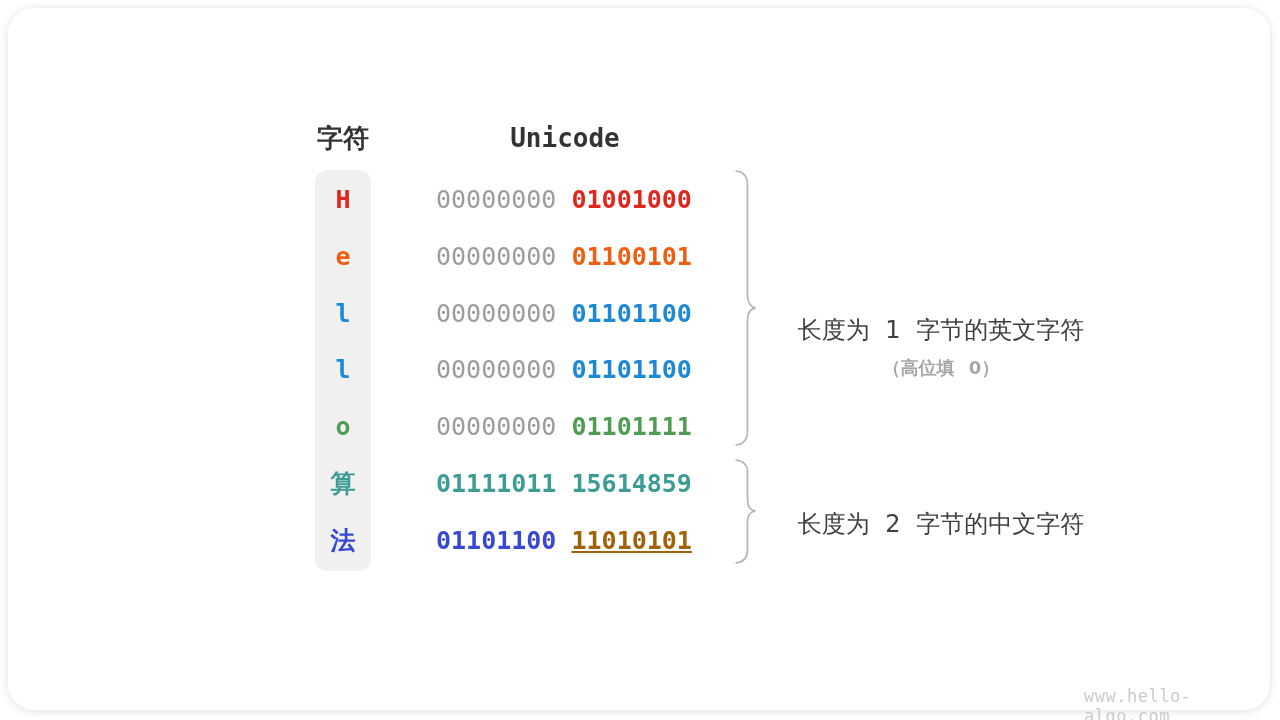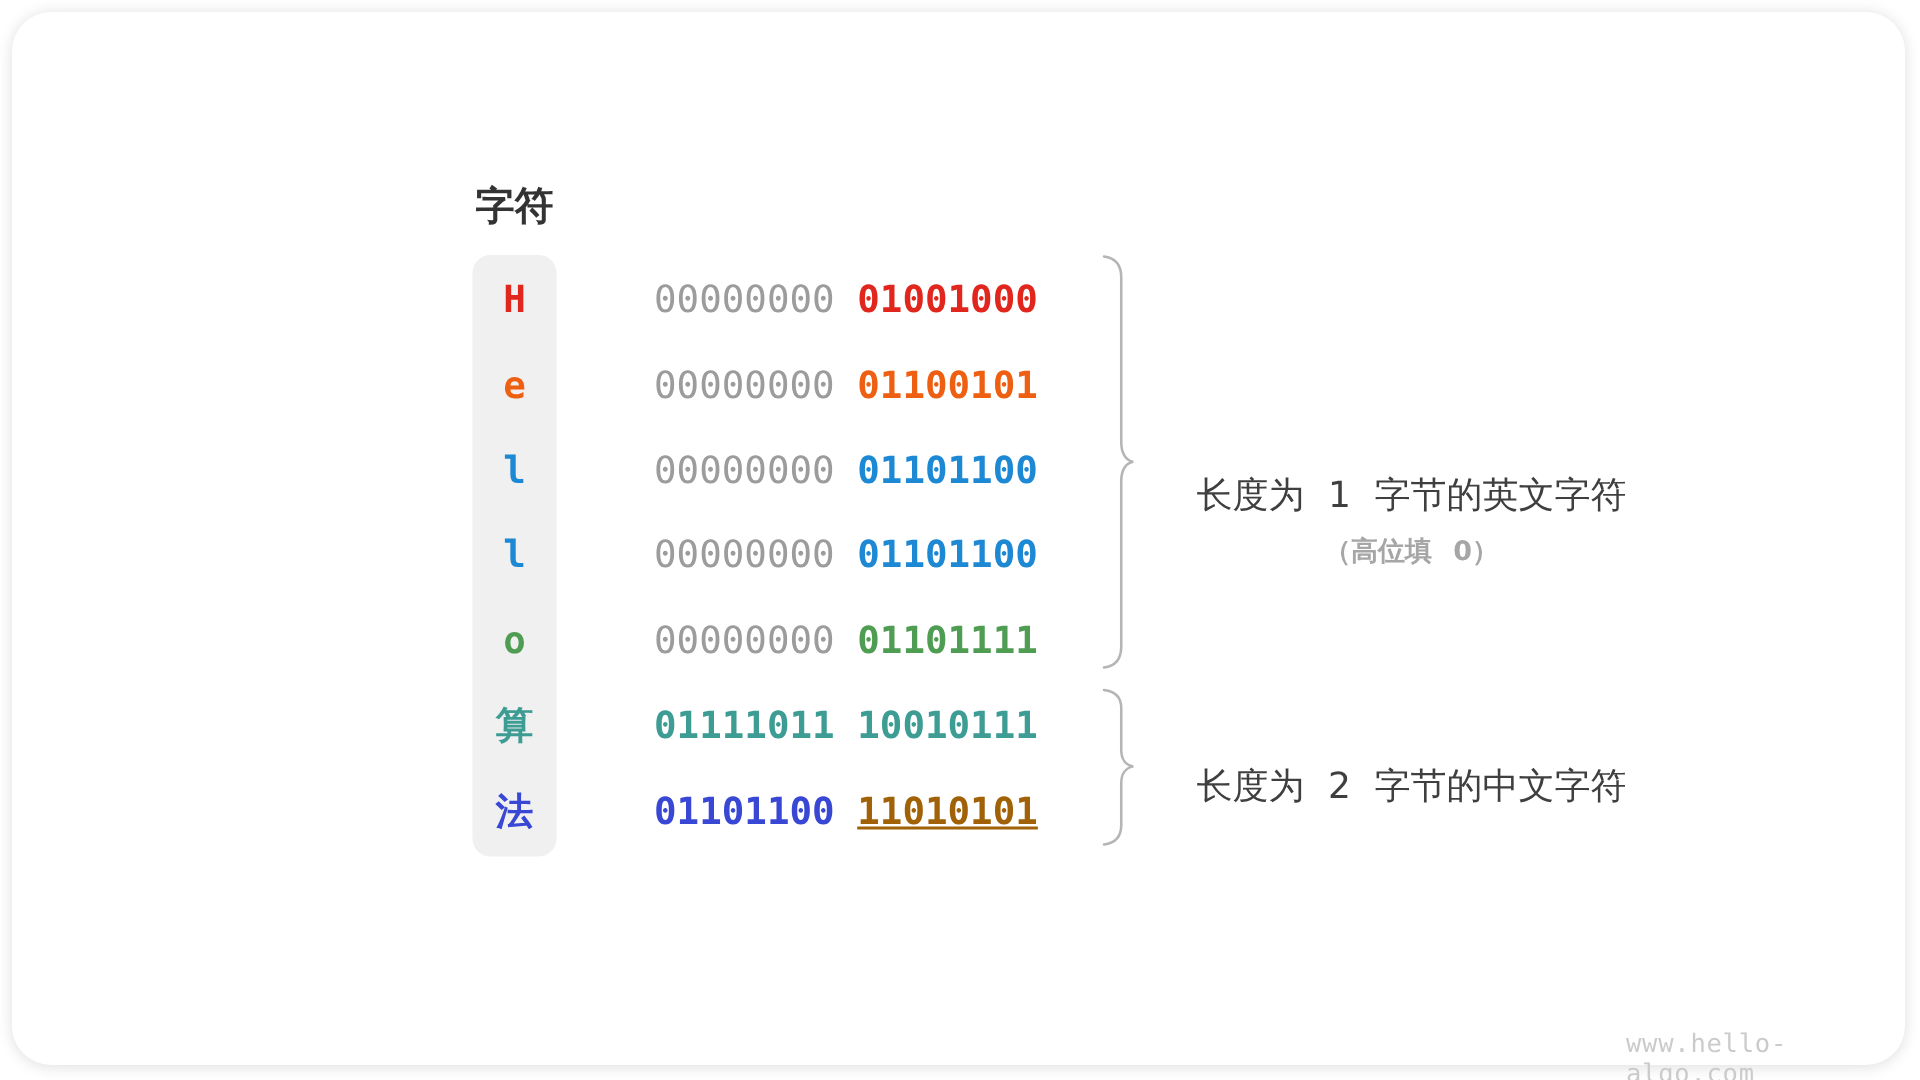--- a/index.html
+++ b/index.html
@@ -108,36 +108,37 @@
   }
 </style>
 </head>
 <body>
 
 <div class="stage">
   <div class="card">
 
     <div class="col-header hdr-char">字符</div>
 
+    <div class="col-header hdr-unicode">Unicode</div>
 
     <div class="char-strip"></div>
 
     <div id="rows">
         <div class="row-char" style="top: 175px; color: rgb(225, 38, 29);">H</div>
         <div class="row-bin" style="top: 175px;"><span style="color: rgb(156, 156, 156);">00000000</span> <span class="byte-bold" style="color: rgb(225, 38, 29);">01001000</span></div>
         <div class="row-char" style="top: 232px; color: rgb(238, 95, 18);">e</div>
         <div class="row-bin" style="top: 232px;"><span style="color: rgb(156, 156, 156);">00000000</span> <span class="byte-bold" style="color: rgb(238, 95, 18);">01100101</span></div>
         <div class="row-char" style="top: 289px; color: rgb(29, 136, 212);">l</div>
         <div class="row-bin" style="top: 289px;"><span style="color: rgb(156, 156, 156);">00000000</span> <span class="byte-bold" style="color: rgb(29, 136, 212);">01101100</span></div>
         <div class="row-char" style="top: 345px; color: rgb(29, 136, 212);">l</div>
         <div class="row-bin" style="top: 345px;"><span style="color: rgb(156, 156, 156);">00000000</span> <span class="byte-bold" style="color: rgb(29, 136, 212);">01101100</span></div>
         <div class="row-char" style="top: 402px; color: rgb(79, 156, 83);">o</div>
         <div class="row-bin" style="top: 402px;"><span style="color: rgb(156, 156, 156);">00000000</span> <span class="byte-bold" style="color: rgb(79, 156, 83);">01101111</span></div>
         <div class="row-char" style="top: 459px; color: rgb(61, 156, 147);">算</div>
-        <div class="row-bin" style="top: 459px;"><span class="byte-bold" style="color: rgb(61, 156, 147);">01111011</span> <span class="byte-bold" style="color: rgb(61, 156, 147);">10010111</span></div>
+        <div class="row-bin" style="top: 459px;"><span class="byte-bold" style="color: rgb(61, 156, 147);">01111011</span> <span class="byte-bold" style="color: rgb(61, 156, 147);">15614859</span></div>
         <div class="row-char" style="top: 516px; color: rgb(56, 71, 212);">法</div>
         <div class="row-bin" style="top: 516px;"><span class="byte-bold" style="color: rgb(56, 71, 212);">01101100</span> <span class="byte-bold" style="color: #a16207; text-decoration: underline;">11010101</span></div>
       </div>
 
     <svg class="brace" style="left:727px; top:162px;" width="24" height="277" viewBox="0 0 24 277">
       <path d="M1,1 C9,2 12.5,7 12.5,15 L12.5,125 C12.5,132 15.5,137 20.5,137.8 C15.5,138.6 12.5,143.5 12.5,150.5 L12.5,261 C12.5,269 9,274 1,275" fill="none" stroke="#b5b5b5" stroke-width="1.7" stroke-linecap="round"></path>
     </svg>
 
     <svg class="brace" style="left:727px; top:451px;" width="24" height="106" viewBox="0 0 24 106">
       <path d="M1,1 C9,2 12.5,6 12.5,13 L12.5,41 C12.5,47 15.5,51.2 20.5,52 C15.5,52.8 12.5,57 12.5,63 L12.5,91 C12.5,98 9,103 1,104" fill="none" stroke="#b5b5b5" stroke-width="1.7" stroke-linecap="round"></path>

